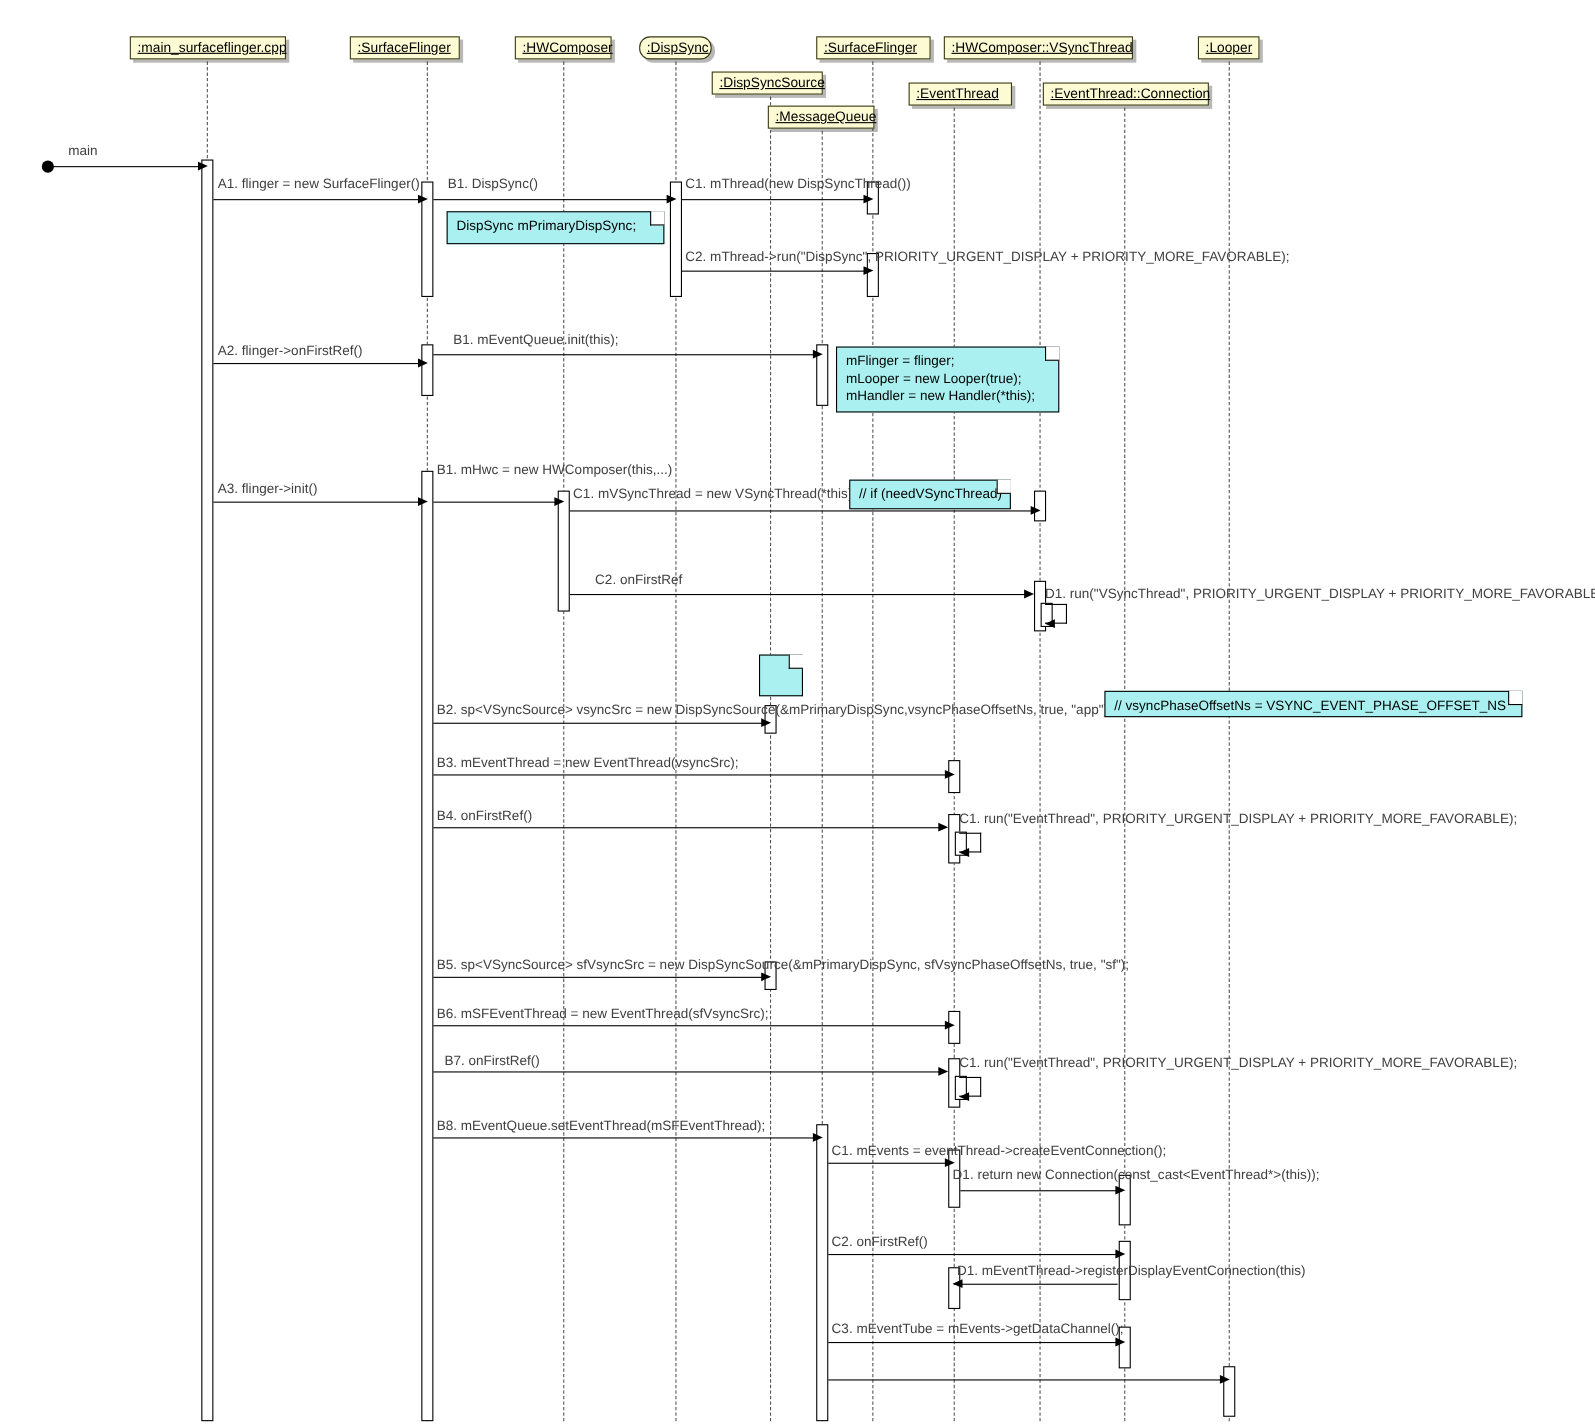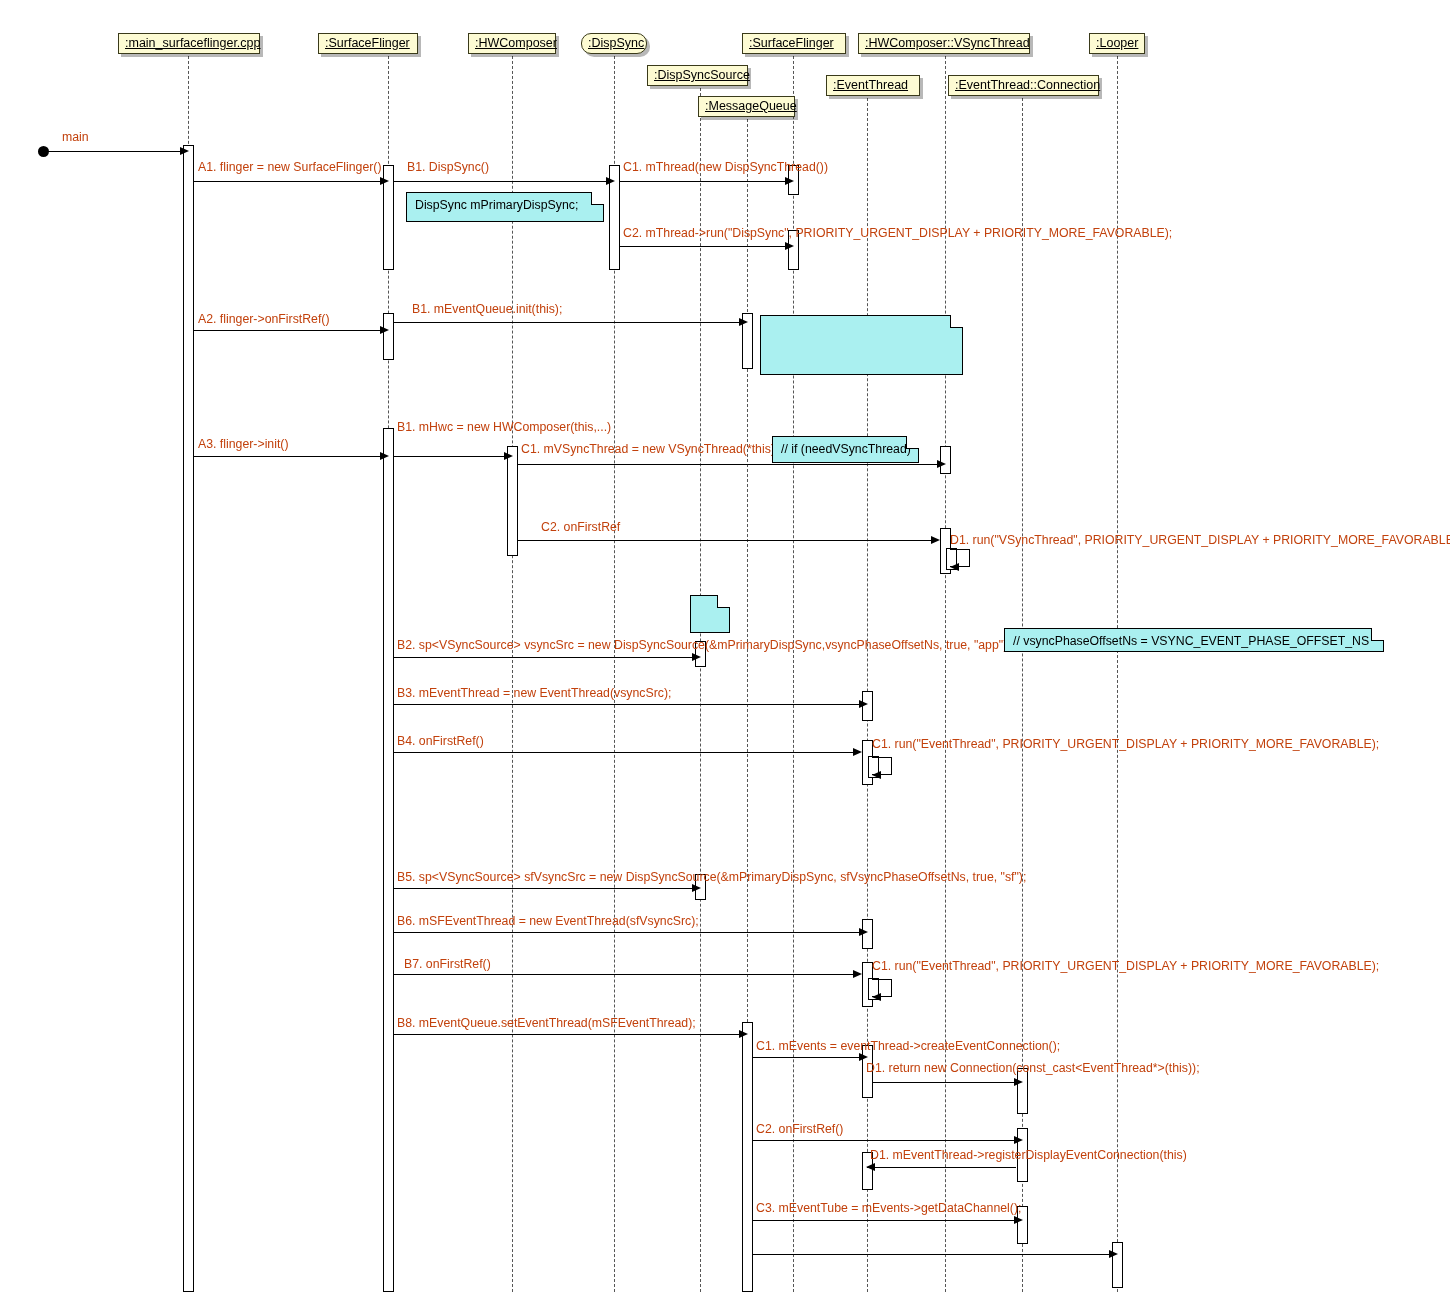--- a/index.html
+++ b/index.html
@@ -55,21 +55,21 @@
     position:absolute;
     width:0;height:0;
     border-top:4.5px solid transparent;
     border-bottom:4.5px solid transparent;
     border-right:9px solid #000;
   }
   .mlabel{
     position:absolute;
     font-size:12.3px;
     line-height:13px;
-    color:#c2410c;
+    color:#404040;
     white-space:nowrap;
   }
   
   .note{
     position:absolute;
     background:#aaf0f0;
     border:1px solid #000;
     box-sizing:border-box;
     font-size:12.3px;
     line-height:16px;
@@ -228,17 +228,19 @@
     <div class="mlabel" style="left: 756px; top: 1123px;">C2. onFirstRef()</div>
     <div class="msgline" style="left: 867px; top: 1167px; width: 149px;"></div>
     <div class="arrowL" style="left: 866px; top: 1162.5px;"></div>
     <div class="mlabel" style="left: 870px; top: 1149px;">D1. mEventThread-&gt;registerDisplayEventConnection(this)</div>
     <div class="msgline" style="left: 753px; top: 1220px; width: 263px;"></div>
     <div class="arrowR" style="left: 1014px; top: 1215.5px;"></div>
     <div class="mlabel" style="left: 756px; top: 1202px;">C3. mEventTube = mEvents-&gt;getDataChannel();</div>
     <div class="msgline" style="left: 753px; top: 1254px; width: 358px;"></div>
     <div class="arrowR" style="left: 1109px; top: 1249.5px;"></div>
     <div class="note" style="left: 406px; top: 192px; width: 198px; height: 30px;"><div>DispSync mPrimaryDispSync;</div><div class="note-corner"></div></div>
-    <div class="note" style="left: 760px; top: 315px; width: 203px; height: 60px;"><div class="note-corner"></div></div>
+    <div class="note" style="left: 760px; top: 315px; width: 203px; height: 60px;"><div>mFlinger = flinger;
+mLooper = new Looper(true);
+mHandler = new Handler(*this);</div><div class="note-corner"></div></div>
     <div class="note" style="left: 772px; top: 436px; width: 147px; height: 27px;"><div>// if (needVSyncThread)</div><div class="note-corner"></div></div>
     <div class="note" style="left: 690px; top: 595px; width: 40px; height: 38px;"><div></div><div class="note-corner"></div></div>
     <div class="note" style="left: 1004px; top: 628px; width: 380px; height: 24px;"><div>// vsyncPhaseOffsetNs = VSYNC_EVENT_PHASE_OFFSET_NS</div><div class="note-corner"></div></div>
   </div>
 
 </body></html>

